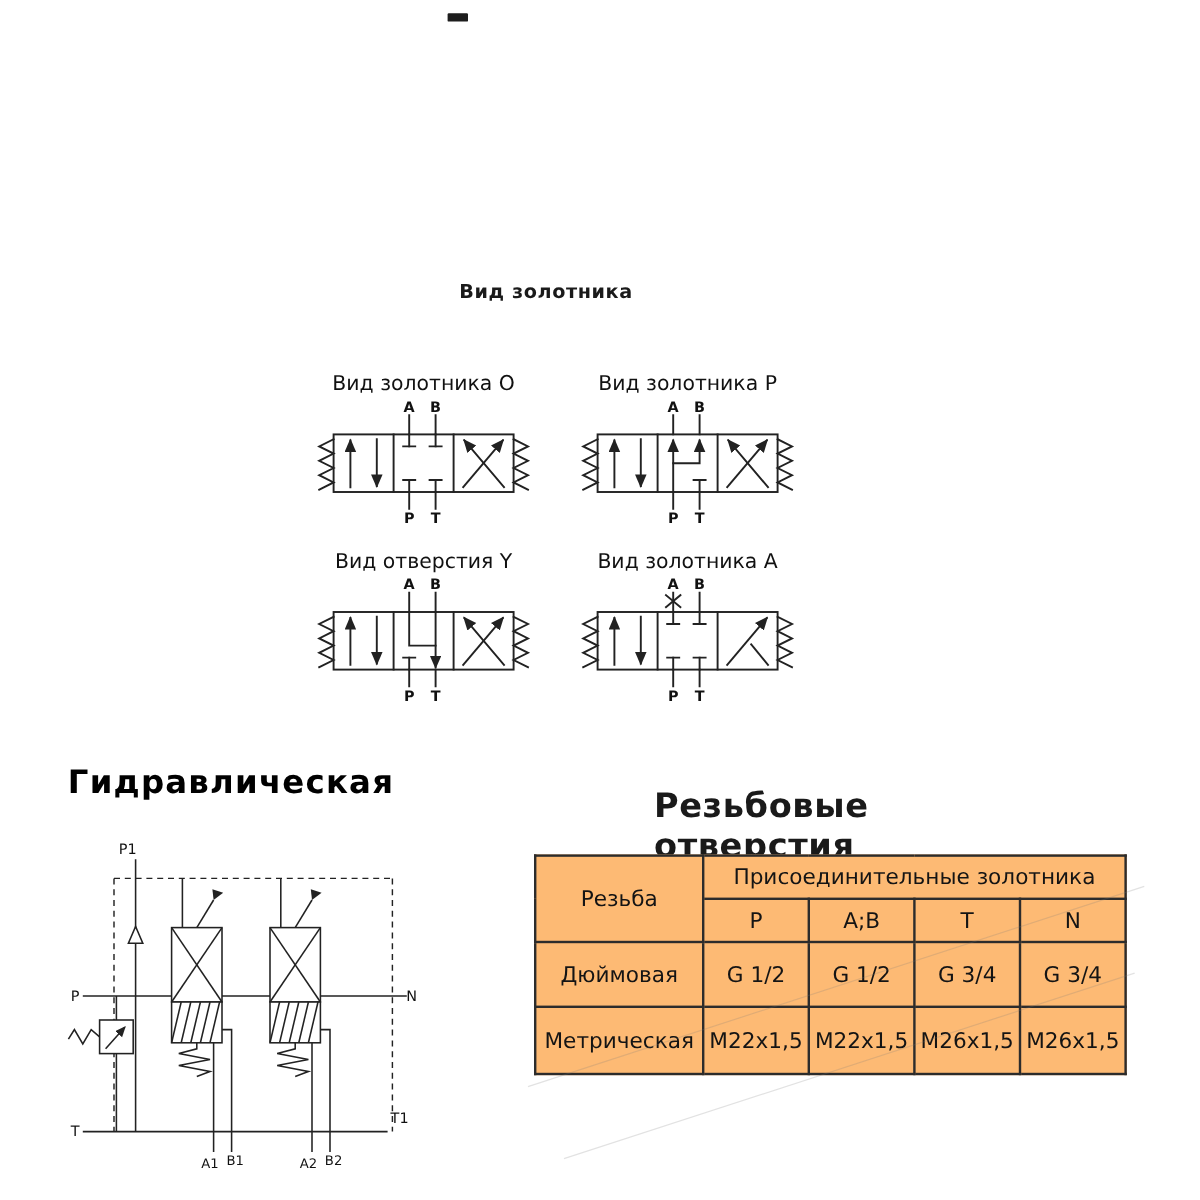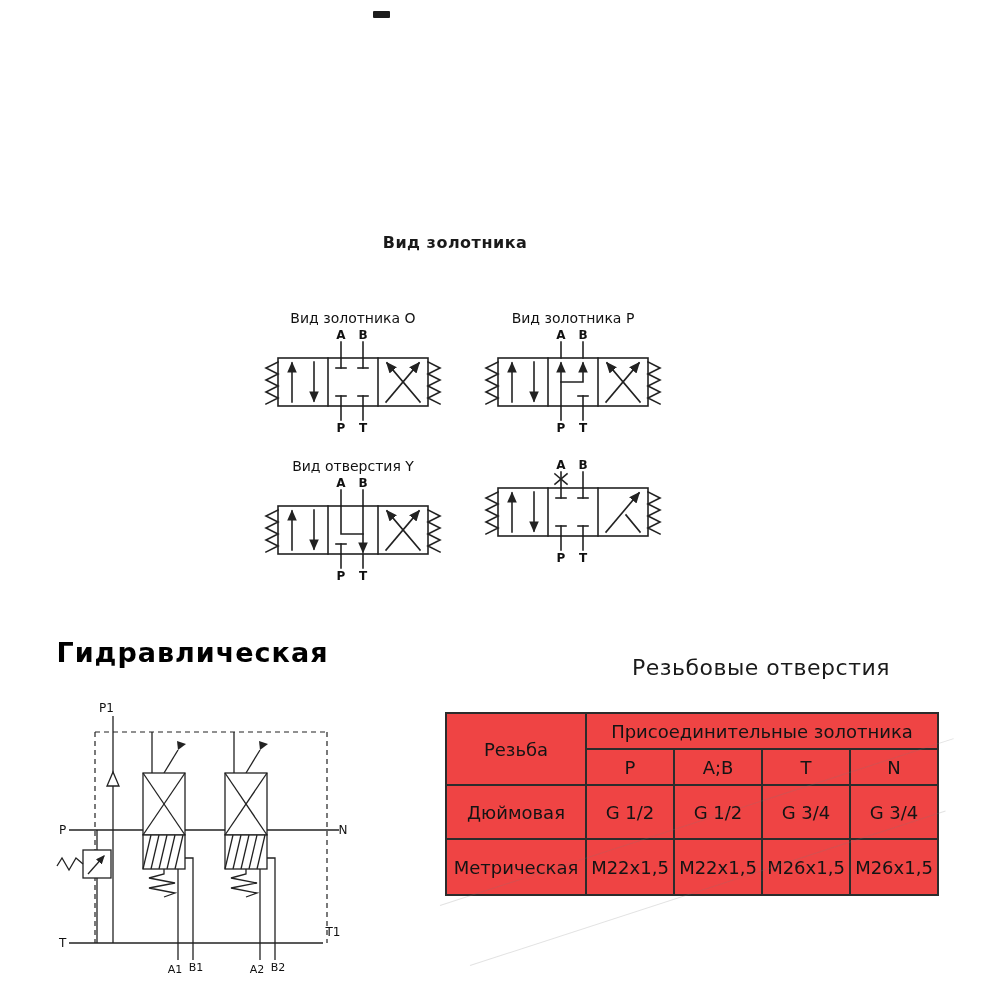--- a/index.html
+++ b/index.html
@@ -5,32 +5,32 @@
   * { margin:0; padding:0; box-sizing:border-box; }
   html,body { background:#ffffff; }
   body {
     width:1000px; height:1000px; position:relative; overflow:hidden;
     font-family:"DejaVu Sans", "Liberation Sans", sans-serif; color:#1a1a1a;
   }
   .abs { position:absolute; }
   .logo-mark { background:#1d1d1d; border-radius:1px; }
   .main-title { font-weight:bold; font-size:16px; text-align:center; letter-spacing:0.5px; }
   .valve-block { position:absolute; width:222px; text-align:center; }
-  .valve-title { font-size:14px; margin-bottom:2px; color:#111; }
+  .valve-title { font-size:17px; margin-bottom:2px; color:#111; }
   .valve-svg { display:block; margin:0 auto; }
   .vl { stroke:#222; stroke-width:1.6; fill:none; stroke-linecap:square; }
   .vt { font:bold 12px "DejaVu Sans", sans-serif; fill:#111; }
   .hydr-title { font-weight:bold; font-size:27px; line-height:1.12; text-align:center; letter-spacing:1px; color:#000000; }
   .hl { stroke:#222; stroke-width:1.3; fill:none; }
   .hlw { stroke:#222; stroke-width:1.3; fill:#ffffff; }
   .hdash { stroke:#222; stroke-width:1.2; fill:none; stroke-dasharray:5 4; }
   .hx-label { font:12px "DejaVu Sans", sans-serif; fill:#111; }
   .hx-small { font:11px "DejaVu Sans", sans-serif; fill:#111; }
-  .threads-title { font-weight:normal; font-size:22px; text-align:right; letter-spacing:0.5px; }
-  table.threads { border-collapse:collapse; table-layout:fixed; background:#ef4444; }
+  .threads-title { font-weight:bold; font-size:28px; text-align:left; letter-spacing:0.5px; }
+  table.threads { border-collapse:collapse; table-layout:fixed; background:#fdba74; }
   table.threads td {
     border:2px solid #2c2c2c; text-align:center; vertical-align:middle;
     font-size:18px; color:#141414; padding:2px 4px;
   }
   .wm-line { position:absolute; border-top:1px solid rgba(125,125,125,0.22); transform-origin:left center; }
 </style>
 </head>
 <body>
 
 <div class="abs logo-mark" style="left:373px; top:11px; width:17px; height:7px;"></div>
@@ -137,20 +137,21 @@
       <path d="M117,30 L117,76" marker-end="url(#mY)"></path>
       <line x1="95" y1="78" x2="95" y2="68"></line>
         <line x1="90" y1="68" x2="100" y2="68"></line>
       <line x1="140" y1="74" x2="173" y2="35" marker-end="url(#mY)"></line>
       <line x1="174" y1="74" x2="141" y2="35" marker-end="url(#mY)"></line>
     </g>
   </svg>
 </div>
 
 <div class="valve-block" style="left:462px; top:458px;">
+  <div class="valve-title">Вид золотника A</div>
   <svg class="valve-svg" width="215" height="106" viewBox="0 0 215 106">
     <defs>
       <marker id="mA" markerWidth="8" markerHeight="8" refX="6" refY="3" orient="auto">
         <path d="M0,0 L7,3 L0,6 Z" fill="#222"></path>
       </marker>
     </defs>
     <text class="vt" x="95" y="11" text-anchor="middle">A</text>
     <text class="vt" x="117" y="11" text-anchor="middle">B</text>
     <text class="vt" x="95" y="104" text-anchor="middle">P</text>
     <text class="vt" x="117" y="104" text-anchor="middle">T</text>

